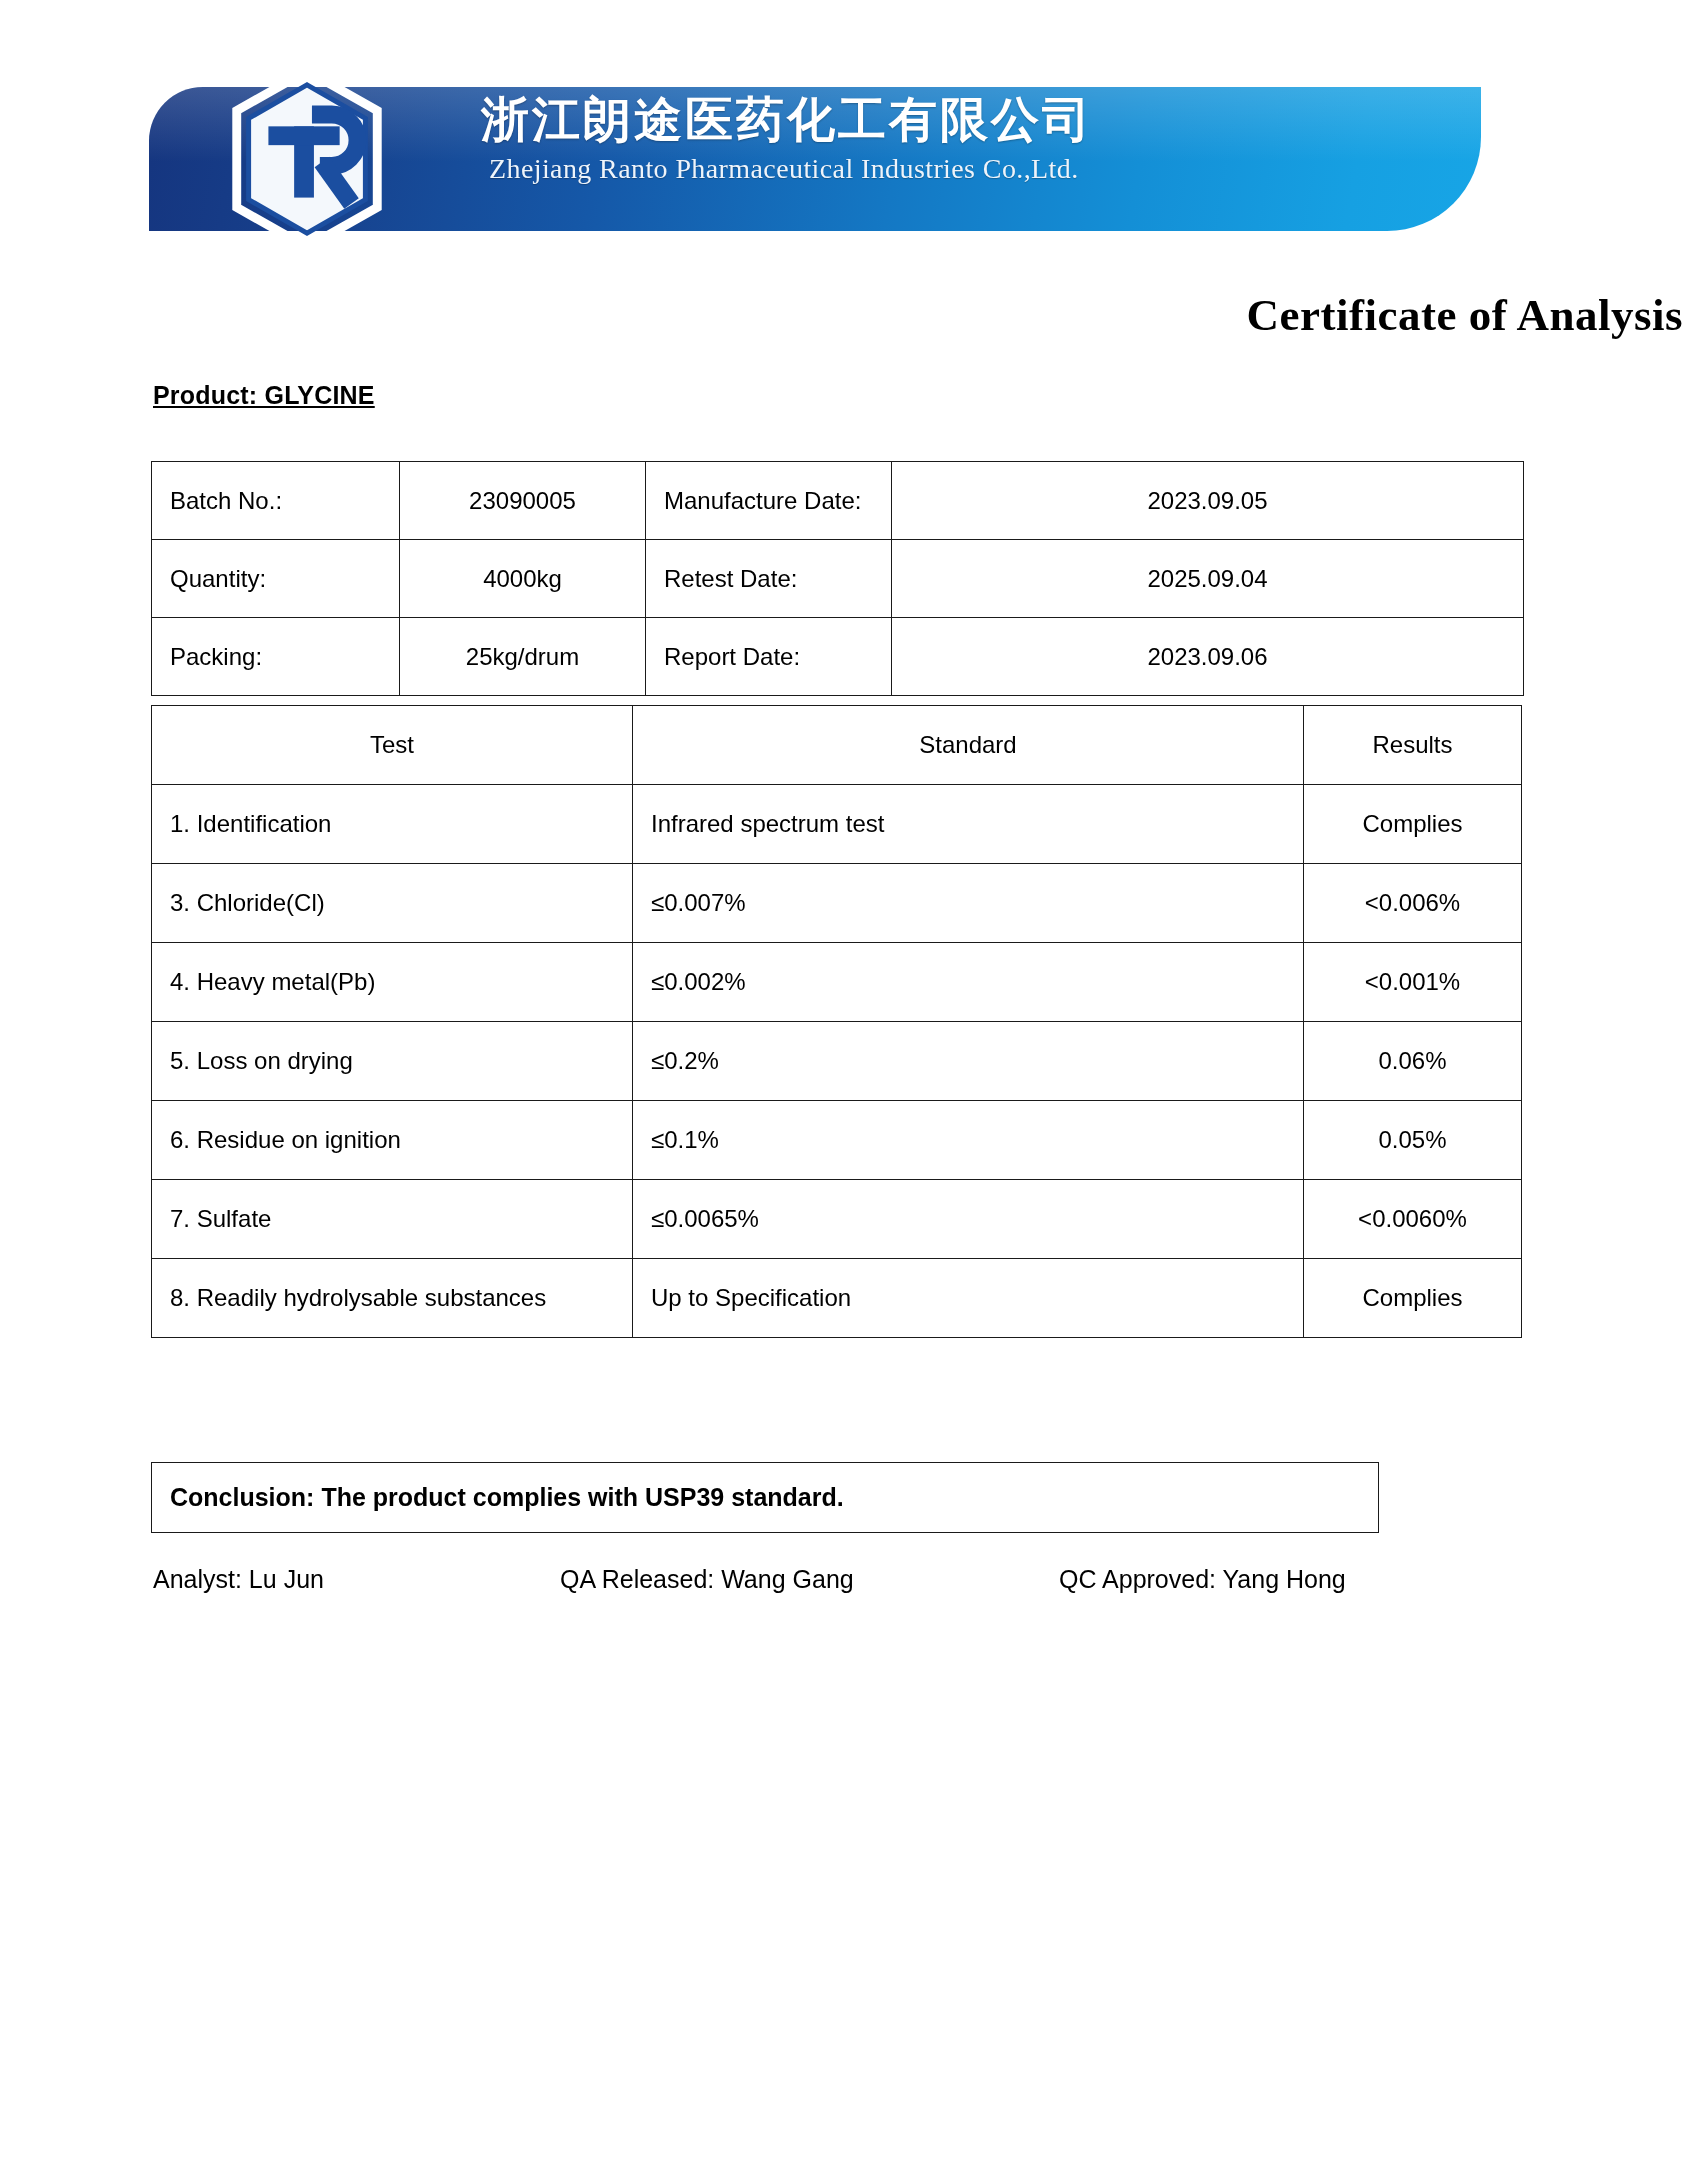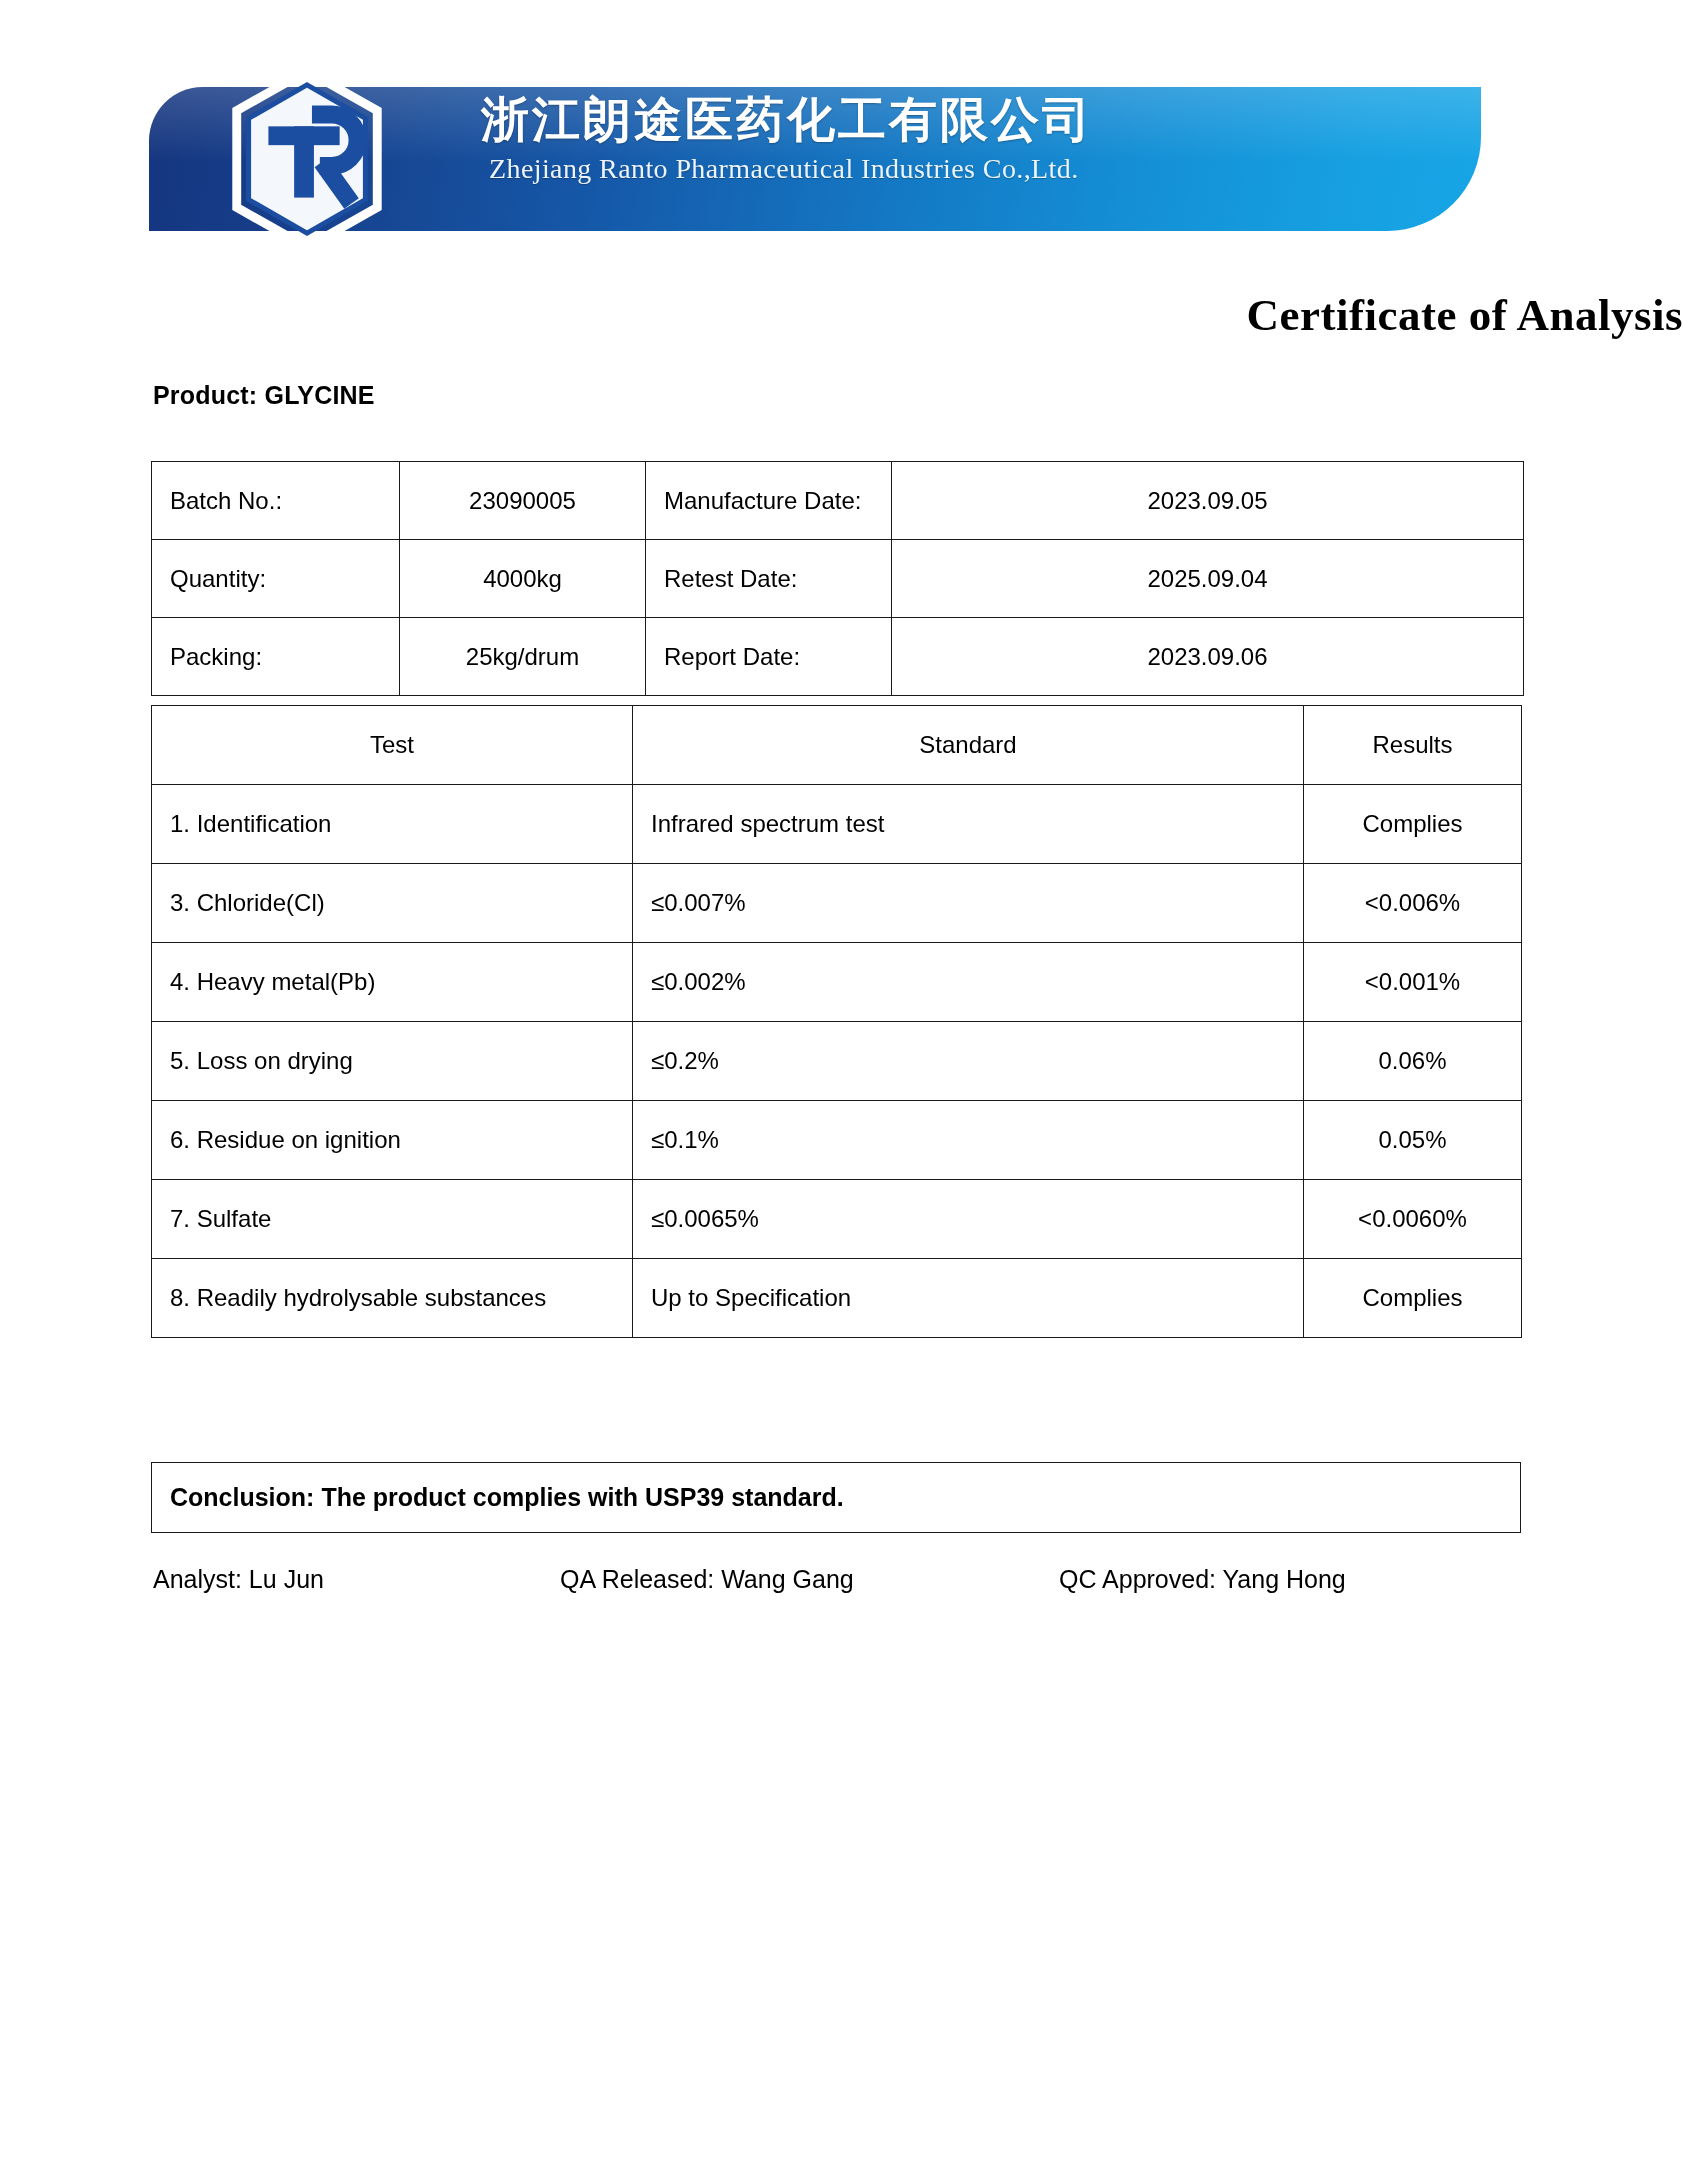--- a/index.html
+++ b/index.html
@@ -96,20 +96,21 @@
   }
 
   
   .product-line {
     position: absolute;
     left: 153px;
     top: 381px;
     font-size: 25px;
     font-weight: 700;
     letter-spacing: 0.2px;
+    text-decoration: underline;
   }
 
   
   .tbl {
     position: absolute;
     left: 151px;
     width: 1370px;
     border-collapse: collapse;
     table-layout: fixed;
   }
@@ -137,21 +138,21 @@
   }
   .cell-test   { text-align: left; }
   .cell-std    { text-align: left; }
   .cell-result { text-align: center; }
 
   
   .conclusion-box {
     position: absolute;
     left: 151px;
     top: 1462px;
-    width: 1370px;
+    width: 1228px;
     height: 71px;
     box-sizing: border-box;
     border: 1.6px solid #1a1a1a;
     display: flex;
     align-items: center;
     padding-left: 18px;
     font-size: 25px;
     font-weight: 700;
   }
 

